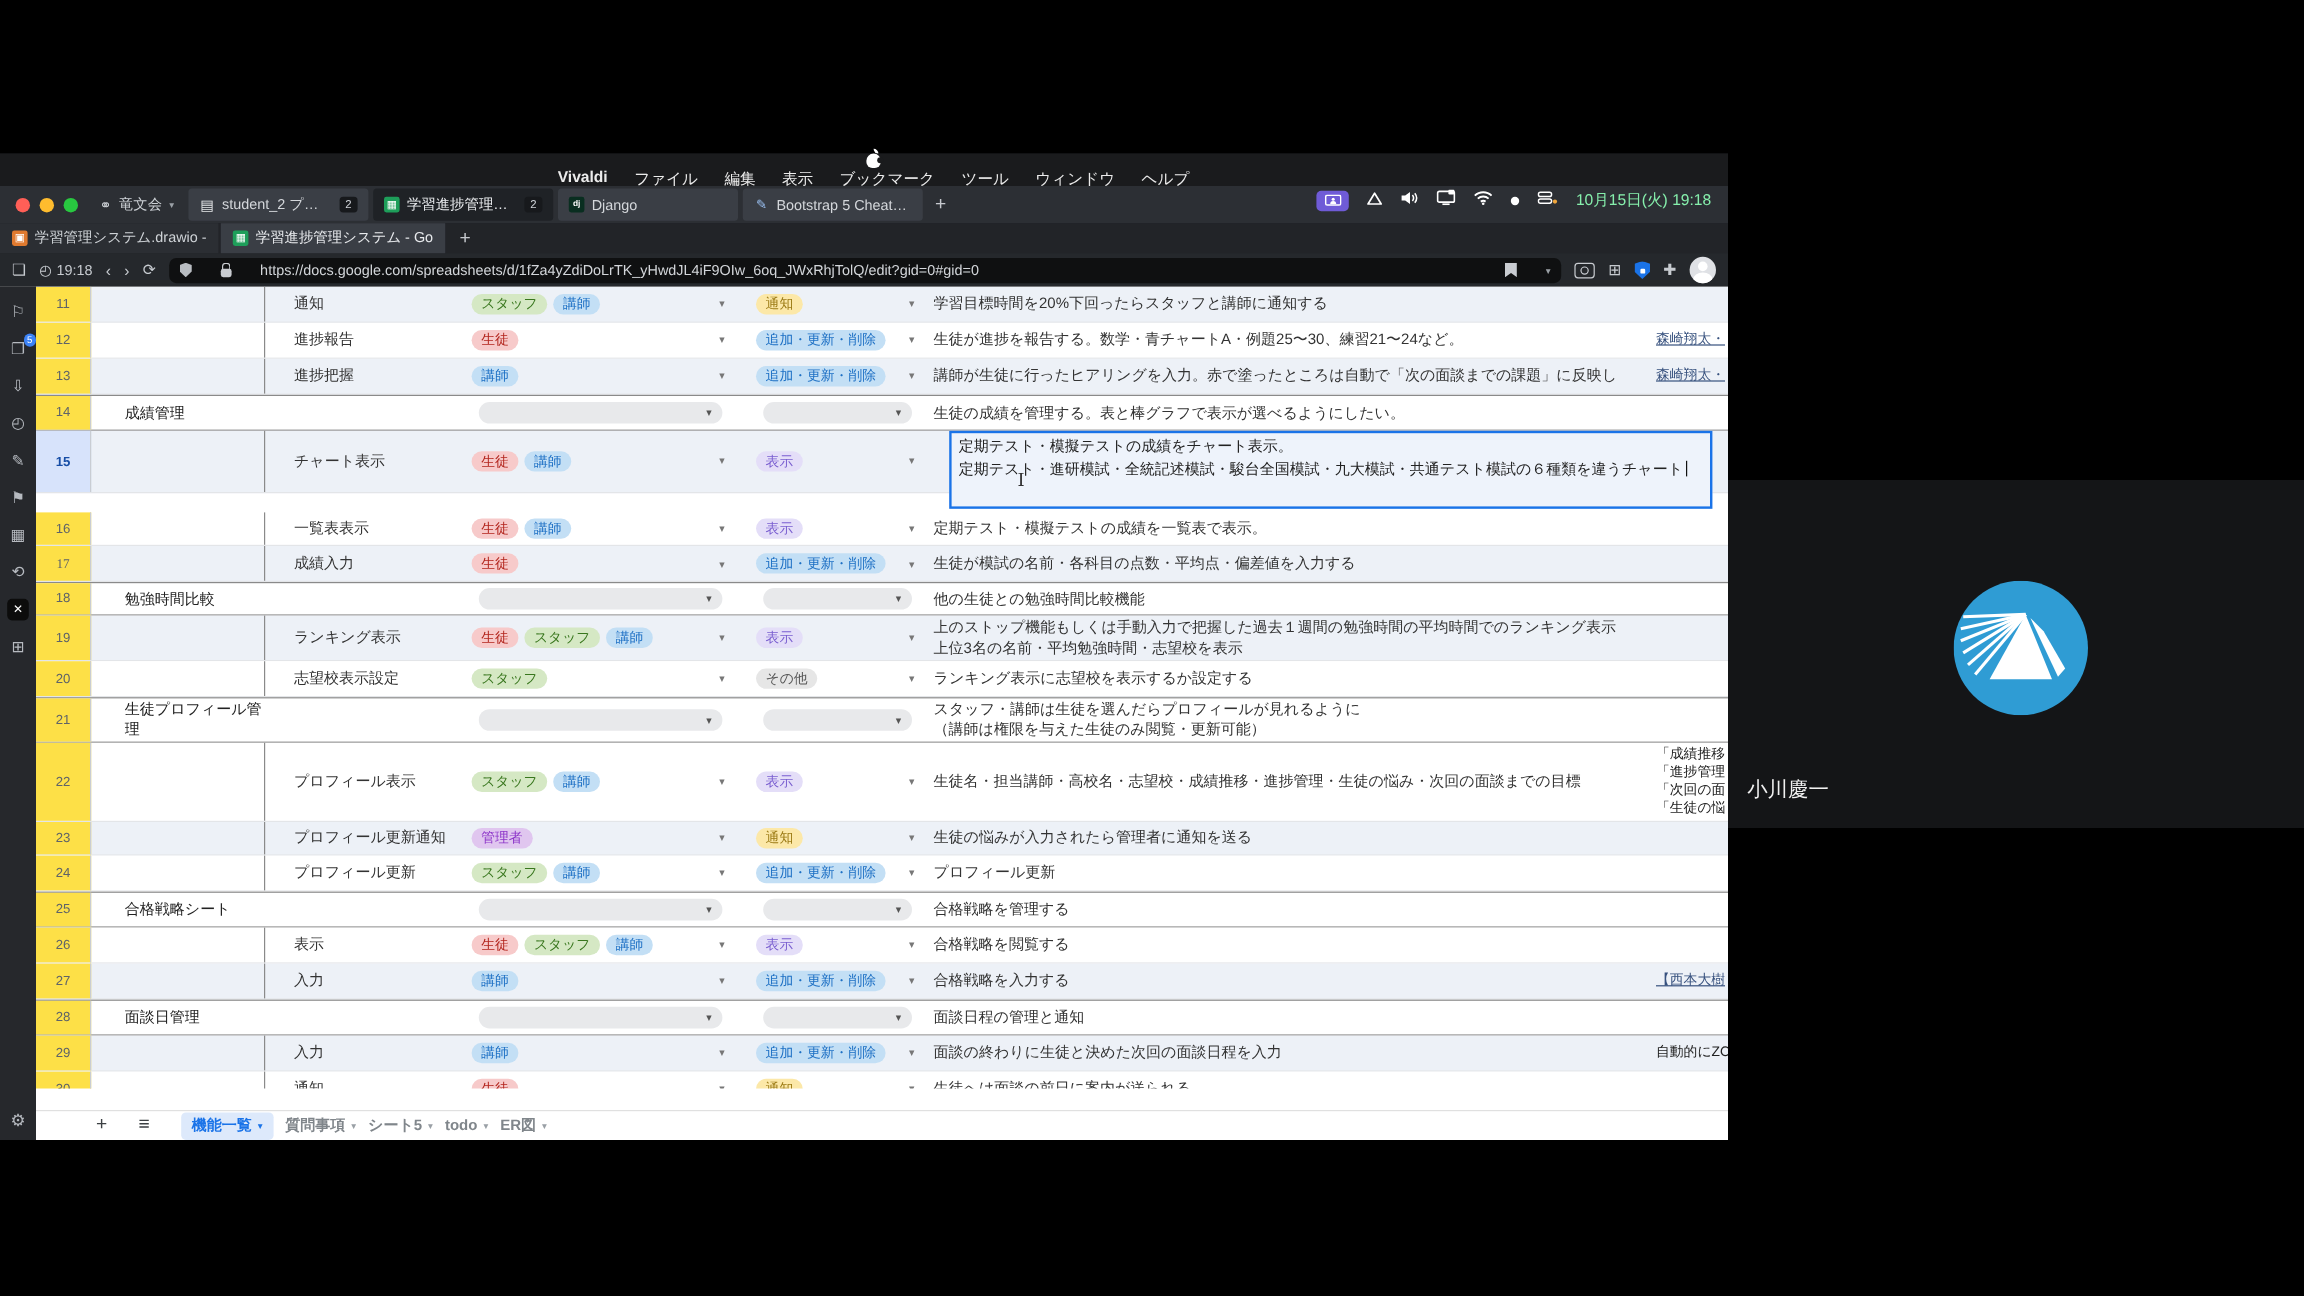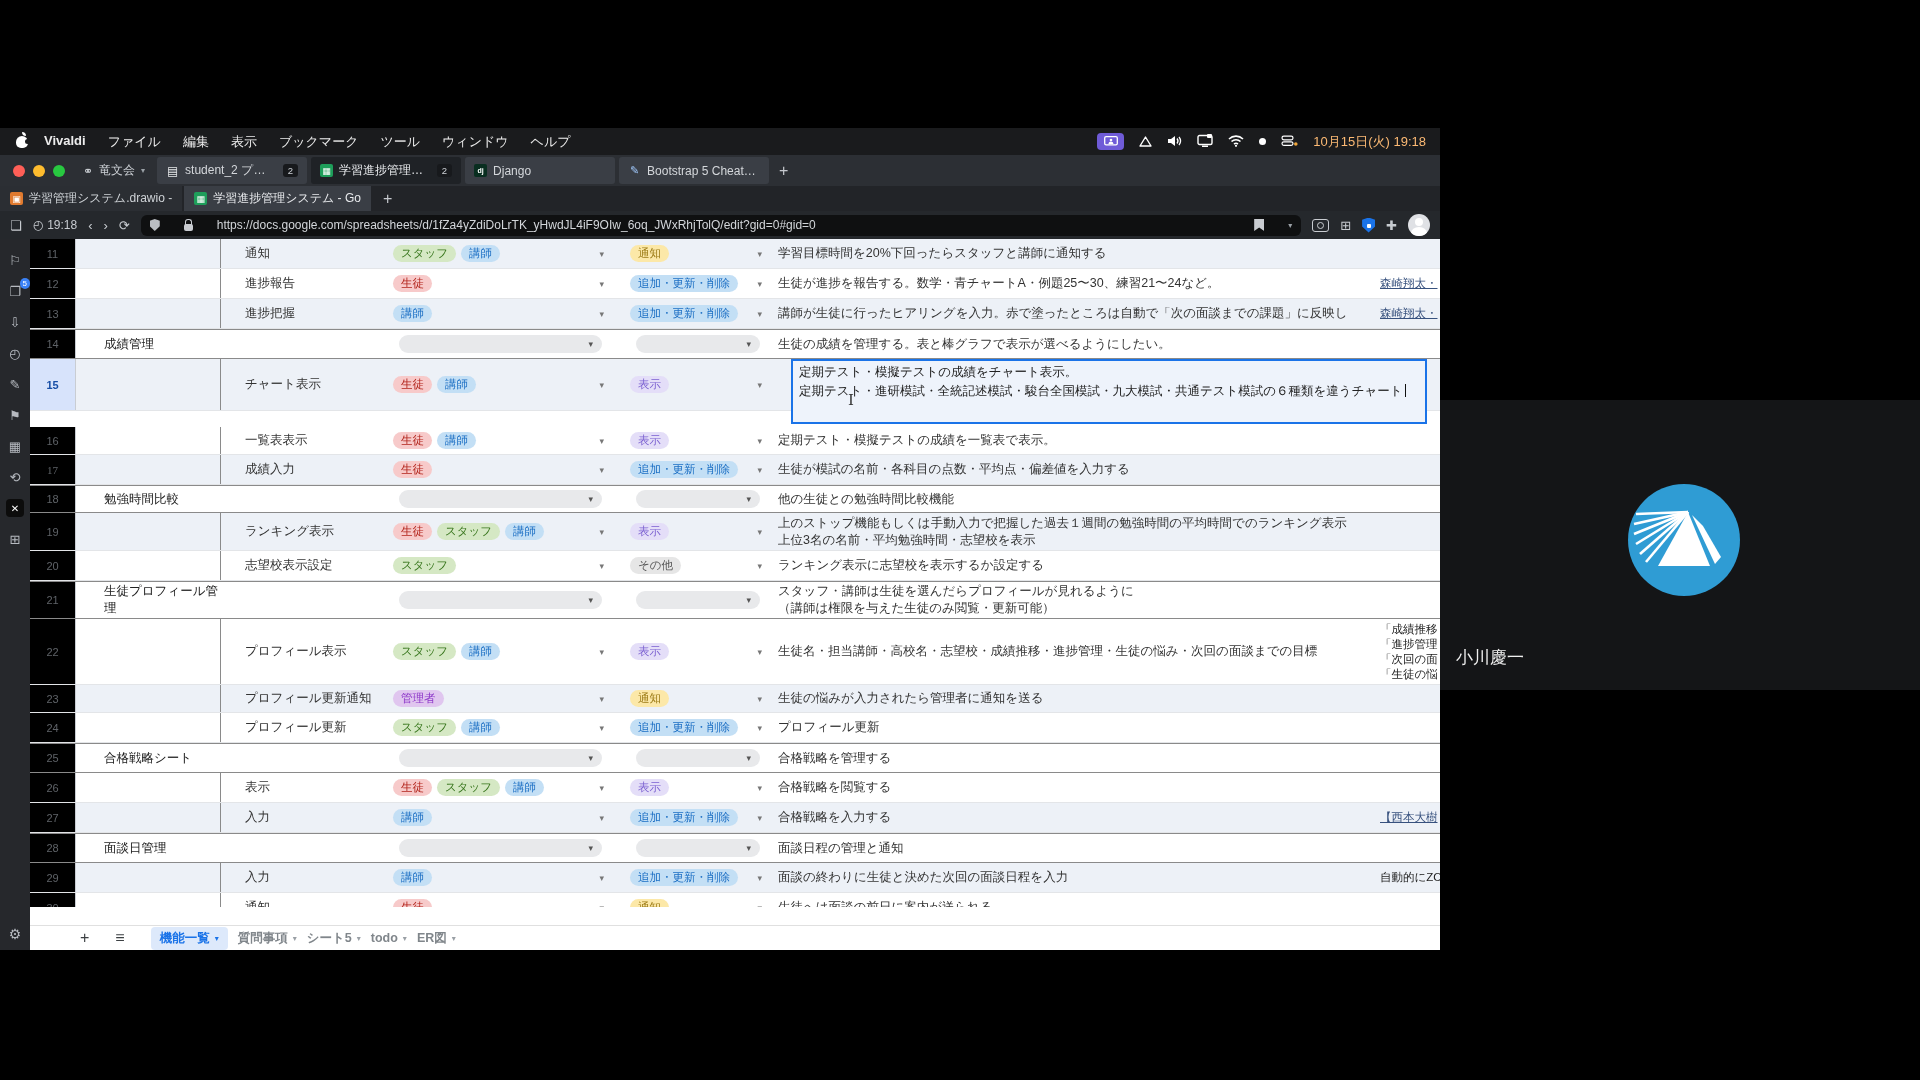--- a/index.html
+++ b/index.html
@@ -1,31 +1,31 @@
 <!DOCTYPE html>
 <html><head>
 <meta charset="utf-8">
 <style>
   html,body{margin:0;padding:0;background:#000;}
   .stage{position:relative;width:1920px;height:1080px;background:#000;overflow:hidden;
          font-family:"Liberation Sans","DejaVu Sans",sans-serif;}
   
   .screen{position:absolute;left:0;top:128px;width:1440px;height:822px;background:#202327;}
   
-  .menubar{height:27px;background:#1a1b1d;display:flex;align-items:center;color:#ececec;}
+  .menubar{height:27px;background:#1a1b1d;display:flex;align-items:center;color:#ececec;flex-direction:column;}
   .apple{width:12px;height:12px;background:#fff;border-radius:6px 6px 5px 5px;margin-left:16px;position:relative;flex:none;}
   .apple::before{content:'';position:absolute;top:-4px;left:6px;width:4px;height:4px;background:#fff;border-radius:0 100% 0 100%;}
   .apple::after{content:'';position:absolute;right:-2px;top:3px;width:5px;height:5px;background:#1a1b1d;border-radius:50%;}
   .menu-items{display:flex;gap:22px;margin-left:16px;font-size:13px;}
   .menu-item{white-space:nowrap;}
   .menu-item.bold{font-weight:700;}
   .status{margin-left:auto;display:flex;align-items:center;gap:15px;padding-right:14px;}
   .ss-chip{width:27px;height:17px;background:#6f5bd7;border-radius:4px;display:flex;align-items:center;justify-content:center;}
   .dot{width:7px;height:7px;background:#fff;border-radius:50%;}
-  .dtime{font-size:13px;color:#fdba74;white-space:nowrap;}
+  .dtime{font-size:13px;color:#86efac;white-space:nowrap;}
   
   .tabrow1{height:31px;background:#2c2f34;display:flex;align-items:center;}
   .lights{display:flex;gap:8px;margin-left:13px;}
   .light{width:12px;height:12px;border-radius:50%;}
   .l-red{background:#ff5f57;} .l-yellow{background:#febc2e;} .l-green{background:#28c840;}
   .workspace{display:flex;align-items:center;gap:6px;margin-left:18px;color:#ccd0d5;font-size:12px;}
   .ws-dd{font-size:8px;color:#9aa0a6;}
   .tabs1{display:flex;gap:4px;margin-left:12px;height:27px;align-items:stretch;}
   .tab{display:flex;align-items:center;gap:6px;padding:0 9px;background:#3a3e45;color:#d4d7db;font-size:12px;border-radius:3px;width:132px;}
   .tab.active{background:#1f2226;color:#e9ebee;}
@@ -65,21 +65,21 @@
   .picon.boxed{background:#0c0c0c;border-radius:4px;color:#fff;font-size:10px;}
   .pbadge{position:absolute;top:-4px;right:-6px;background:#3b82f6;color:#fff;font-size:8px;border-radius:7px;padding:1px 3px;line-height:9px;}
   .settings{position:absolute;bottom:8px;left:0;width:30px;display:flex;justify-content:center;color:#b6bac0;font-size:14px;}
   
   .grid{position:absolute;left:30px;top:0;width:1410px;height:668px;overflow:hidden;background:#fff;}
   .srow{display:flex;width:100%;box-sizing:border-box;border-bottom:1px solid #e3e5e8;background:#fff;}
   .srow.odd{background:#edf1f7;}
   .srow.cat{background:#fff;border-top:1px solid #8a8a8a;border-bottom:1px solid #8a8a8a;}
   .srow:last-child{border-bottom:1px solid #8a8a8a;}
   .c{display:flex;align-items:center;overflow:hidden;flex:none;height:100%;box-sizing:border-box;}
-  .c.num{width:46px;background:#000000;border-right:1px solid #c9cdd3;color:#5f6368;font-size:11px;justify-content:center;}
+  .c.num{width:46px;background:#fde047;border-right:1px solid #c9cdd3;color:#5f6368;font-size:11px;justify-content:center;}
   .srow.sel .num{background:#d7e3fb;color:#174ea6;font-weight:700;}
   .c.catc{width:144px;padding-left:28px;font-size:12.5px;color:#222;}
   .c.feat{width:167px;padding-left:24px;font-size:12.5px;color:#333;}
   .srow.sub .feat{border-left:1px solid #8a8a8a;}
   .c.actors{width:225px;padding-left:6px;}
   .c.action{width:158px;padding-left:18px;}
   .c.desc{width:610px;flex-direction:column;align-items:flex-start;justify-content:center;padding-left:8px;}
   .c.rightc{width:60px;flex-direction:column;align-items:flex-start;justify-content:center;}
   .chip{display:inline-flex;align-items:center;height:17px;padding:0 8px;border-radius:9px;font-size:11.5px;font-weight:500;margin-right:5px;white-space:nowrap;flex:none;}
   .chip.red{background:#f7caca;color:#b3261e;}

